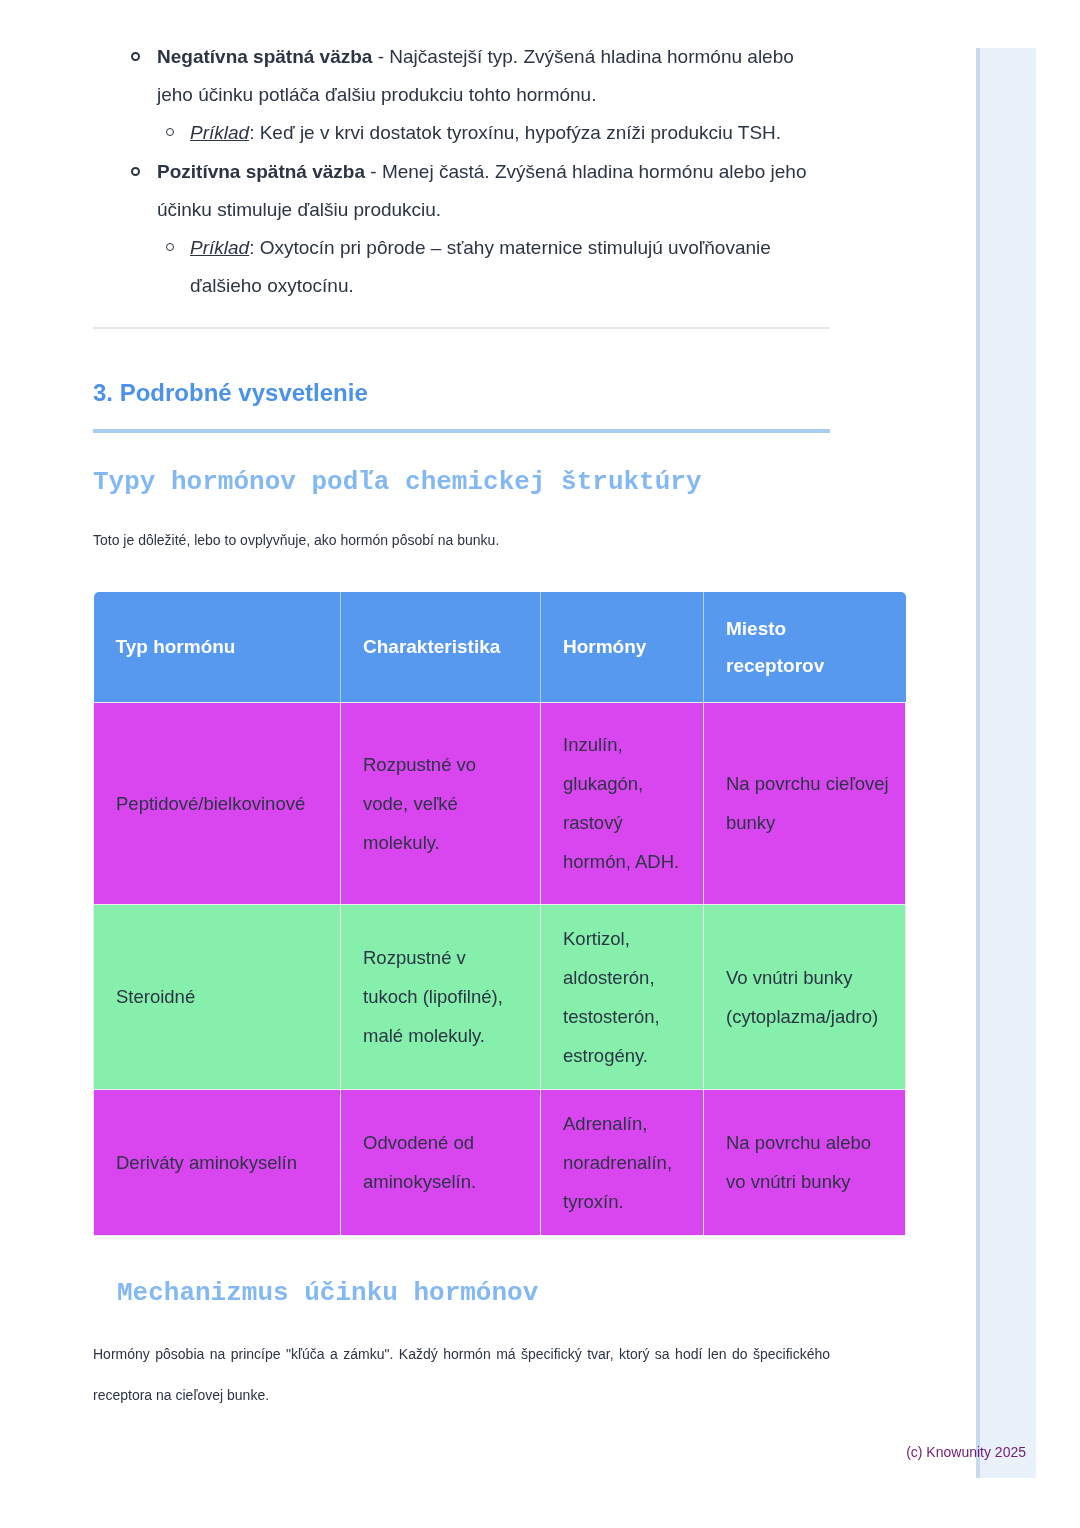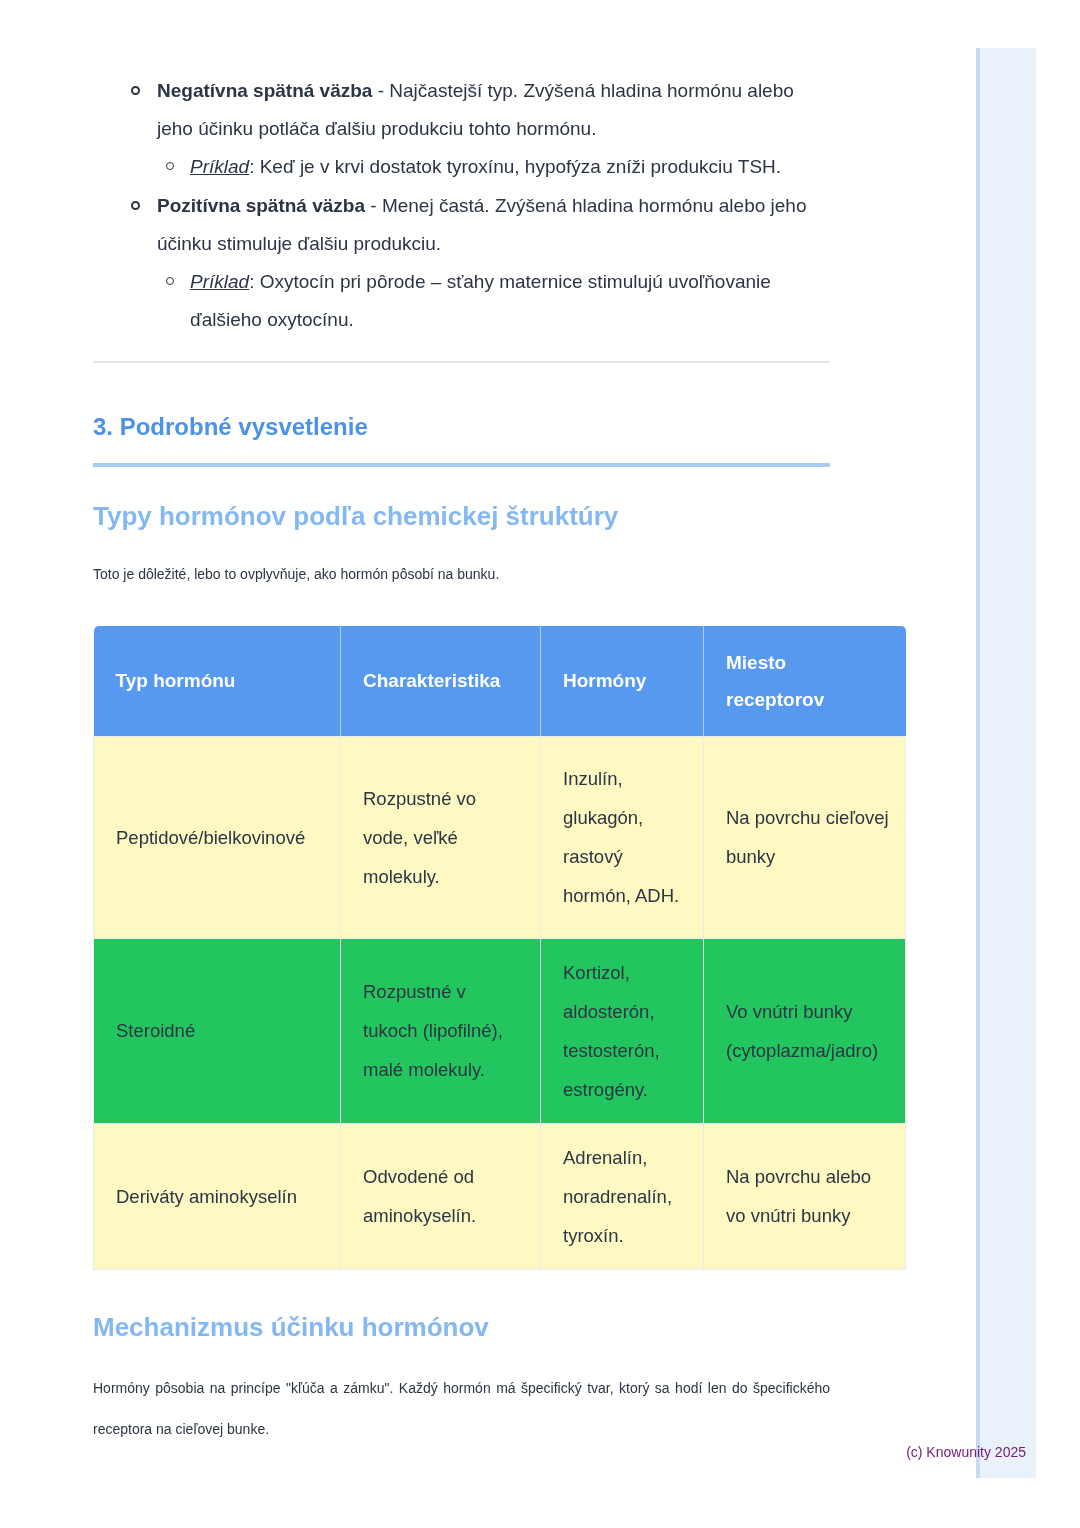--- a/index.html
+++ b/index.html
@@ -6,21 +6,21 @@
   html,body { width:1080px; height:1528px; }
   body {
     position:relative;
     background:#ffffff;
     font-family:"Liberation Sans", sans-serif;
     color:#2b3544;
     overflow:hidden;
   }
   .doc {
     position:absolute;
-    left:93px; top:72px;
+    left:93px; top:38px;
     width:812px;
   }
   
   .blist { list-style:none; width:737px; font-size:19px; line-height:38px; }
   .blist .item { position:relative; padding-left:64px; }
   .blist .item + .item { margin-top:1px; }
   .marker {
     position:absolute; left:38px; top:14px;
     width:9px; height:9px;
     border:2px solid #2b3544; border-radius:50%;
@@ -35,23 +35,24 @@
   .divider { width:737px; height:2px; background:#e4e7ea; margin-top:22px; }
   .h1 {
     margin-top:42px;
     font-size:24px; font-weight:700; line-height:44px;
     color:#4b92e8;
   }
   .h1-underline { width:737px; height:4px; background:#a9ccf3; margin-top:14px; }
   .h2 {
     font-size:26px; font-weight:700; line-height:34px;
     color:#84b8f2;
+    font-family:Liberation Mono, monospace;
   }
   .h2-a { margin-top:32px; }
-  .h2-b { margin-top:40px; }
+  .h2-b { margin-top:40px;margin-left:24px; }
   .para { font-size:14px; line-height:27px; width:737px; margin-top:28px; }
   .para-justified { text-align:justify; margin-top:24px; line-height:41px; }
   
   table.htable {
     margin-top:38px;
     width:812px;
     border-collapse:collapse;
     table-layout:fixed;
   }
   table.htable th {
@@ -67,23 +68,23 @@
   }
   table.htable th:first-child { border-top-left-radius:5px; }
   table.htable th:last-child { border-right:none; border-top-right-radius:5px; }
   table.htable td {
     font-size:18.5px;
     color:#2b3544;
     vertical-align:middle;
     padding:14px 16px 14px 22px;
     line-height:39px;
     border:1px solid #e9ebee;
-    background:#fef9c3;
+    background:#d946ef;
   }
-  table.htable tr.alt td { background:#22c55e; }
+  table.htable tr.alt td { background:#86efac; }
   table.htable tr.r1 { height:202px; }
   table.htable tr.r2 { height:172px; }
   table.htable tr.r3 { height:136px; }
   
   .page-edge-strip {
     position:absolute;
     left:976px; top:48px;
     width:60px; height:1430px;
     background:#e9f1fb;
     border-left:4px solid #c7daf0;

